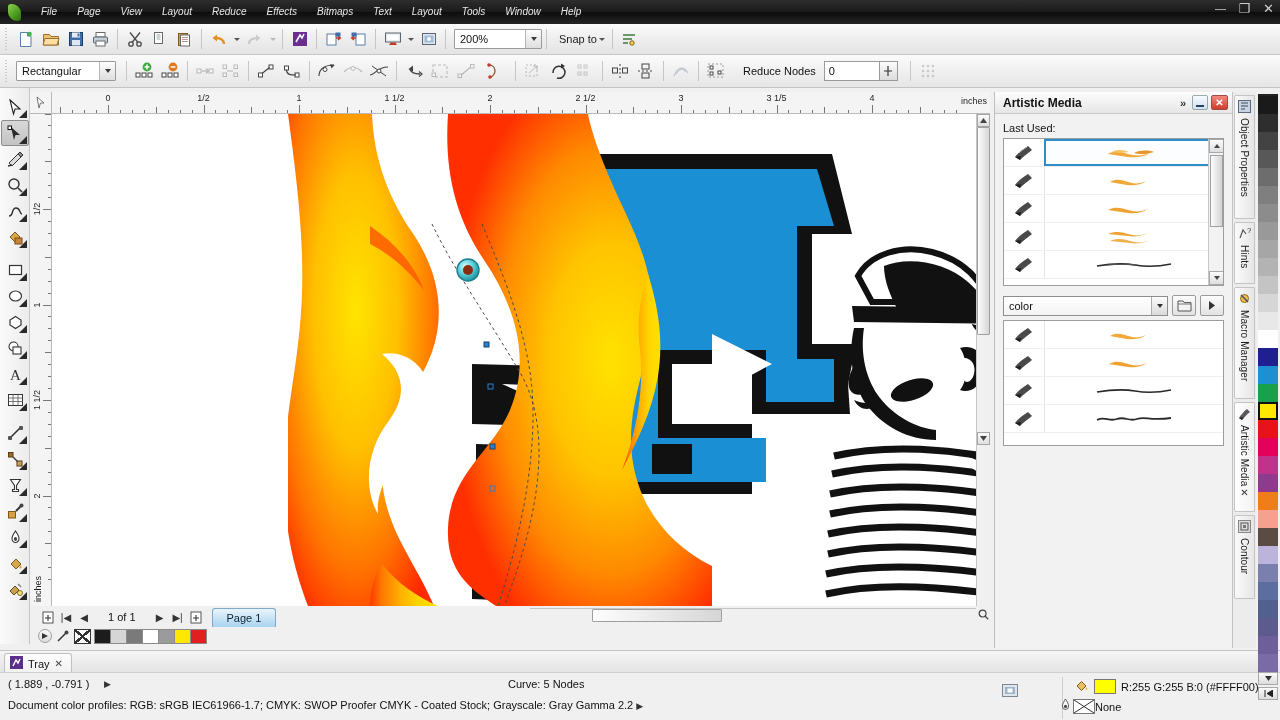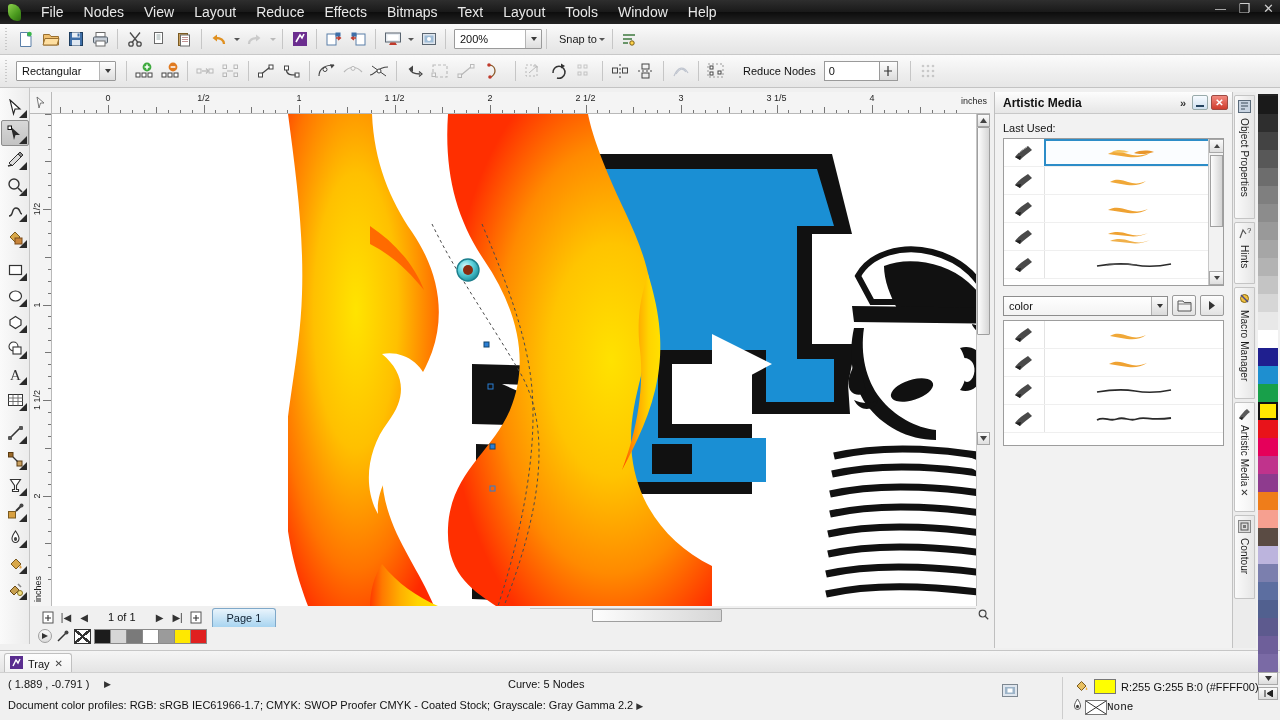--- a/index.html
+++ b/index.html
@@ -22,22 +22,22 @@
   .app-logo {
     width: 22px; height: 20px; margin-left: 3px; margin-right: 6px;
     display: flex; align-items: center; justify-content: center;
   }
   .app-logo .balloon {
     width: 13px; height: 17px; background: linear-gradient(135deg,#8fd14f 0%, #4a9a1e 60%, #2f6b12 100%);
     border-radius: 3px 9px 3px 9px;
   }
   .menubar { display: flex; align-items: center; height: 24px; }
   .menu-item {
-    color: #e8e8e8; font-size: 14px; padding: 3px 10px 4px 10px;
-    line-height: 14px; cursor: default; white-space: nowrap;
+    color: #e8e8e8; font-size: 10px; padding: 3px 10px 4px 10px;
+    line-height: 14px; cursor: default; white-space: nowrap; font-style: italic;
   }
   .win-btns { position: absolute; right: 4px; top: 2px; display: flex; align-items: center; gap: 9px; }
   .win-btn { color: #cfcfcf; font-size: 13px; line-height: 13px; width: 15px; text-align: center; cursor: default; }
   .win-btn.mini { font-size: 11px; }
 
   
   .toolbar-std {
     position: absolute; left: 0; top: 24px; width: 1280px; height: 31px;
     background: linear-gradient(to bottom,#fbfbfb 0%, #eeeeee 50%, #e4e4e4 100%);
     border-bottom: 1px solid #c8c8c8;
@@ -181,21 +181,21 @@
   
   .statusbar { position:absolute; left:0; top:672px; width:1280px; height:48px;
     background:#f0f0f0; border-top:1px solid #d0d0d0; }
   .st-coord { position:absolute; left:8px; top:5px; font-size:11px; color:#111; }
   .st-arrow { position:absolute; left:104px; top:6px; font-size:9px; color:#333; }
   .st-curve { position:absolute; left:508px; top:5px; font-size:11px; color:#111; }
   .st-profiles { position:absolute; left:8px; top:26px; font-size:11px; color:#111; white-space:nowrap;}
   .st-arrow2 { font-size:9px; color:#333; }
   .st-right { position:absolute; right:6px; top:2px; width:300px; height:44px; }
   .st-fillrow{position:absolute; left:100px; top:3px; display:flex; align-items:center; gap:5px;}
-  .st-outrow{position:absolute; left:96px; top:23px; display:flex; align-items:center; font-family:Liberation Mono, monospace;}
+  .st-outrow{position:absolute; left:84px; top:23px; display:flex; align-items:center; }
   .st-sw{width:22px;height:15px;border:1px solid #777;}
   .st-txt{font-size:11px;color:#111;}
   .st-sep{position:absolute; left:88px; top:2px; width:1px; height:42px; background:#cdcdcd;}
 
   
   .docker {
     position:absolute; left:994px; top:92px; width:238px; height:556px;
     background:#f2f2f2; border-left:1px solid #bfbfbf;
   }
   .docker-title {
@@ -274,21 +274,21 @@
 <body>
 
 <div id="app">
 
   <div class="titlebar">
     <div class="app-logo">
         <div class="balloon"></div>
       </div>
     <div class="menubar">
       <div class="menu-item"><span>File</span></div>
-      <div class="menu-item"><span>Nodes</span></div>
+      <div class="menu-item"><span>Page</span></div>
       <div class="menu-item"><span>View</span></div>
       <div class="menu-item"><span>Layout</span></div>
       <div class="menu-item"><span>Reduce</span></div>
       <div class="menu-item"><span>Effects</span></div>
       <div class="menu-item"><span>Bitmaps</span></div>
       <div class="menu-item"><span>Text</span></div>
       <div class="menu-item"><span>Layout</span></div>
       <div class="menu-item"><span>Tools</span></div>
       <div class="menu-item"><span>Window</span></div>
       <div class="menu-item"><span>Help</span></div>

